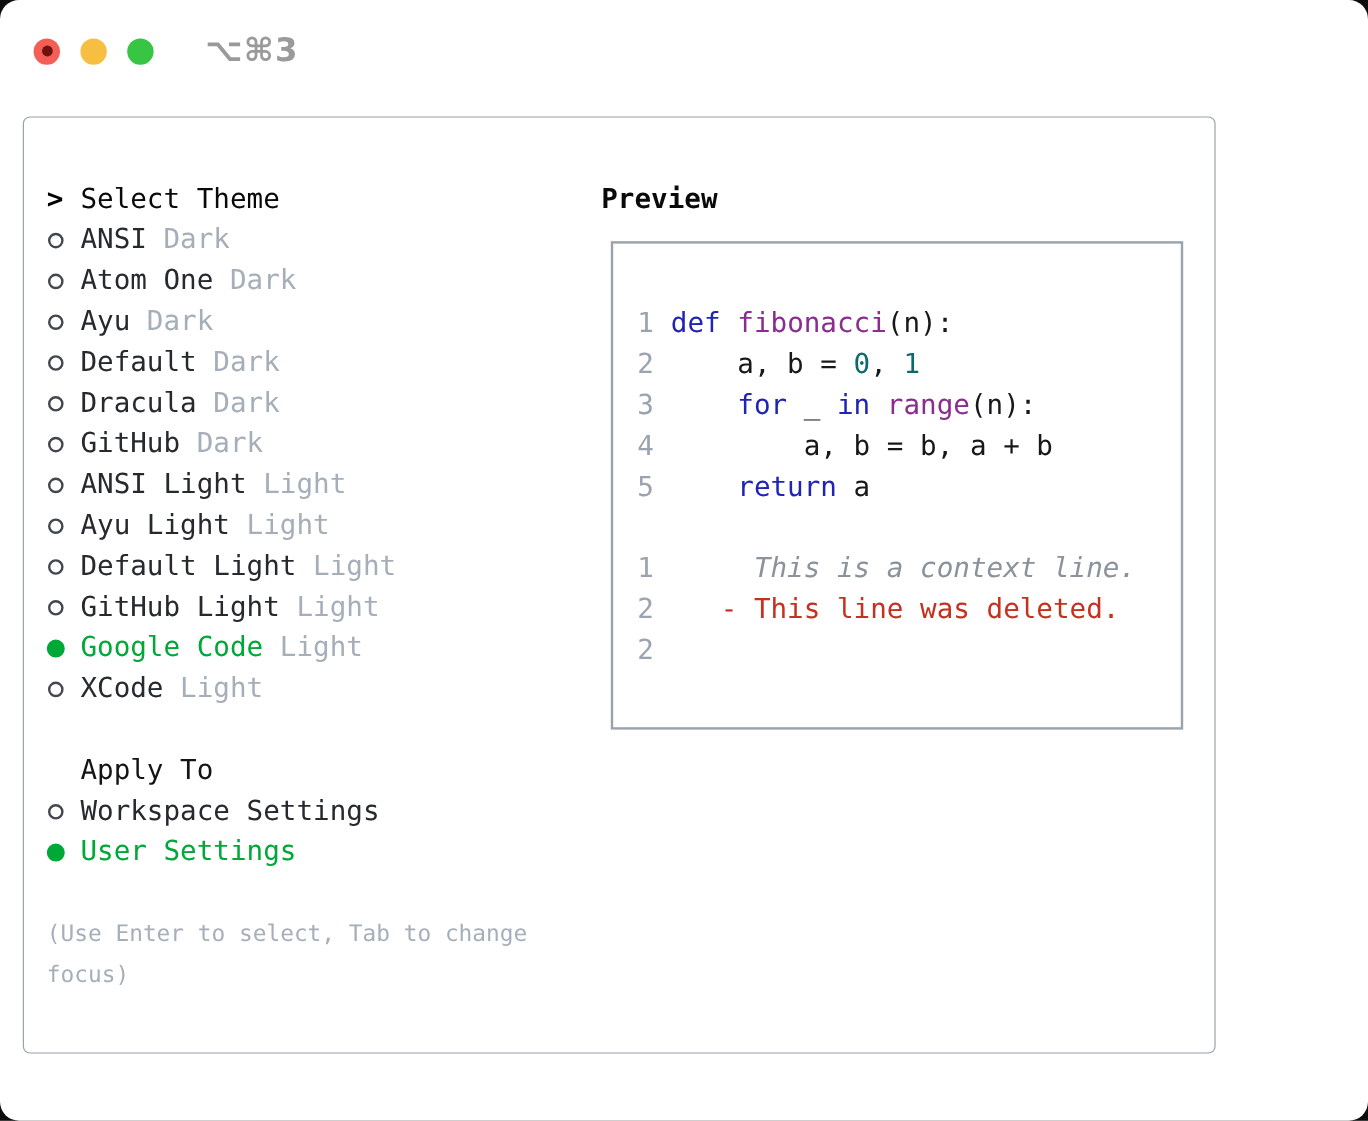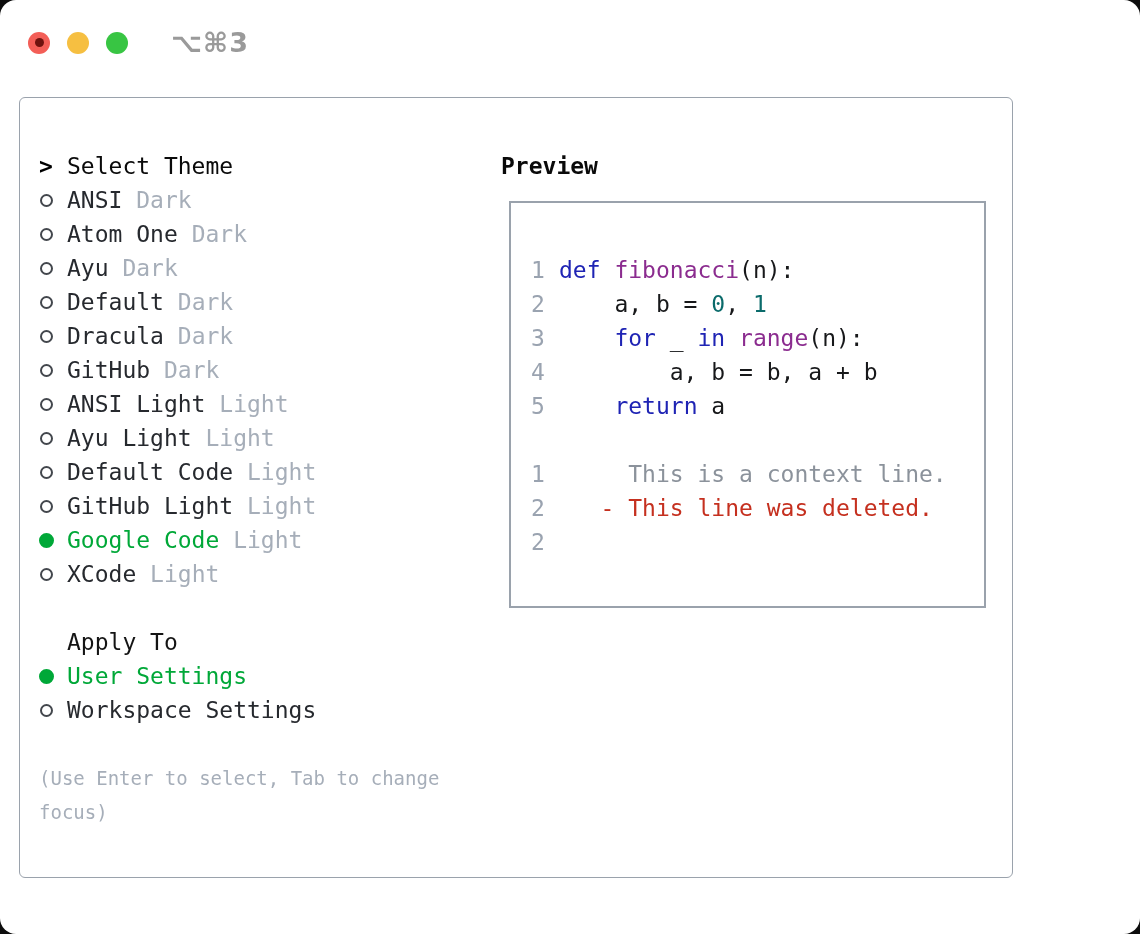--- a/index.html
+++ b/index.html
@@ -106,21 +106,21 @@
     background:#ffffff;
     padding:50px 0 0 20px;
     overflow:hidden;
   }
   .crow{display:flex;height:34px;line-height:34px;font-size:23px;white-space:pre;}
   .ln{width:28px;flex:none;color:var(--c-ln);}
   .seg-plain{color:#17181a;}
   .seg-keyword{color:var(--c-kw);}
   .seg-function{color:var(--c-fn);text-align:center;}
   .seg-number{color:var(--c-num);}
-  .seg-context{color:var(--c-ctx);}
+  .seg-context{color:var(--c-ctx);font-style:italic;}
   .seg-deleted{color:var(--c-del);}
   .seg-added{color:var(--c-add);}
 </style>
 </head>
 <body>
 
 <div class="window">
 
   <div class="titlebar">
     <span class="dot red">
@@ -143,36 +143,36 @@
 
       <div id="theme-list">
           <div class="row theme-row"><span class="cell"><span class="radio"></span></span><span class="t-name">ANSI </span><span class="t-variant">Dark</span></div>
           <div class="row theme-row"><span class="cell"><span class="radio"></span></span><span class="t-name">Atom One </span><span class="t-variant">Dark</span></div>
           <div class="row theme-row"><span class="cell"><span class="radio"></span></span><span class="t-name">Ayu </span><span class="t-variant">Dark</span></div>
           <div class="row theme-row"><span class="cell"><span class="radio"></span></span><span class="t-name">Default </span><span class="t-variant">Dark</span></div>
           <div class="row theme-row"><span class="cell"><span class="radio"></span></span><span class="t-name">Dracula </span><span class="t-variant">Dark</span></div>
           <div class="row theme-row"><span class="cell"><span class="radio"></span></span><span class="t-name">GitHub </span><span class="t-variant">Dark</span></div>
           <div class="row theme-row"><span class="cell"><span class="radio"></span></span><span class="t-name">ANSI Light </span><span class="t-variant">Light</span></div>
           <div class="row theme-row"><span class="cell"><span class="radio"></span></span><span class="t-name">Ayu Light </span><span class="t-variant">Light</span></div>
-          <div class="row theme-row"><span class="cell"><span class="radio"></span></span><span class="t-name">Default Code </span><span class="t-variant">Light</span></div>
+          <div class="row theme-row"><span class="cell"><span class="radio"></span></span><span class="t-name">Default Light </span><span class="t-variant">Light</span></div>
           <div class="row theme-row"><span class="cell"><span class="radio"></span></span><span class="t-name">GitHub Light </span><span class="t-variant">Light</span></div>
           <div class="row theme-row selected"><span class="cell"><span class="radio on"></span></span><span class="t-name">Google Code </span><span class="t-variant">Light</span></div>
           <div class="row theme-row"><span class="cell"><span class="radio"></span></span><span class="t-name">XCode </span><span class="t-variant">Light</span></div>
         </div>
 
       <div class="row spacer"></div>
 
       <div class="row">
         <span class="cell"></span>
         <span class="apply-label">Apply To</span>
       </div>
 
       <div id="apply-list">
+          <div class="row apply-row"><span class="cell"><span class="radio"></span></span><span class="opt-label">Workspace Settings</span></div>
           <div class="row apply-row selected"><span class="cell"><span class="radio on"></span></span><span class="opt-label">User Settings</span></div>
-          <div class="row apply-row"><span class="cell"><span class="radio"></span></span><span class="opt-label">Workspace Settings</span></div>
         </div>
 
       <div class="row spacer"></div>
 
       <div class="hint">(Use Enter to select, Tab to change focus)</div>
     </div>
 
     <div class="preview-title">Preview</div>
 
     <div class="preview-box">

